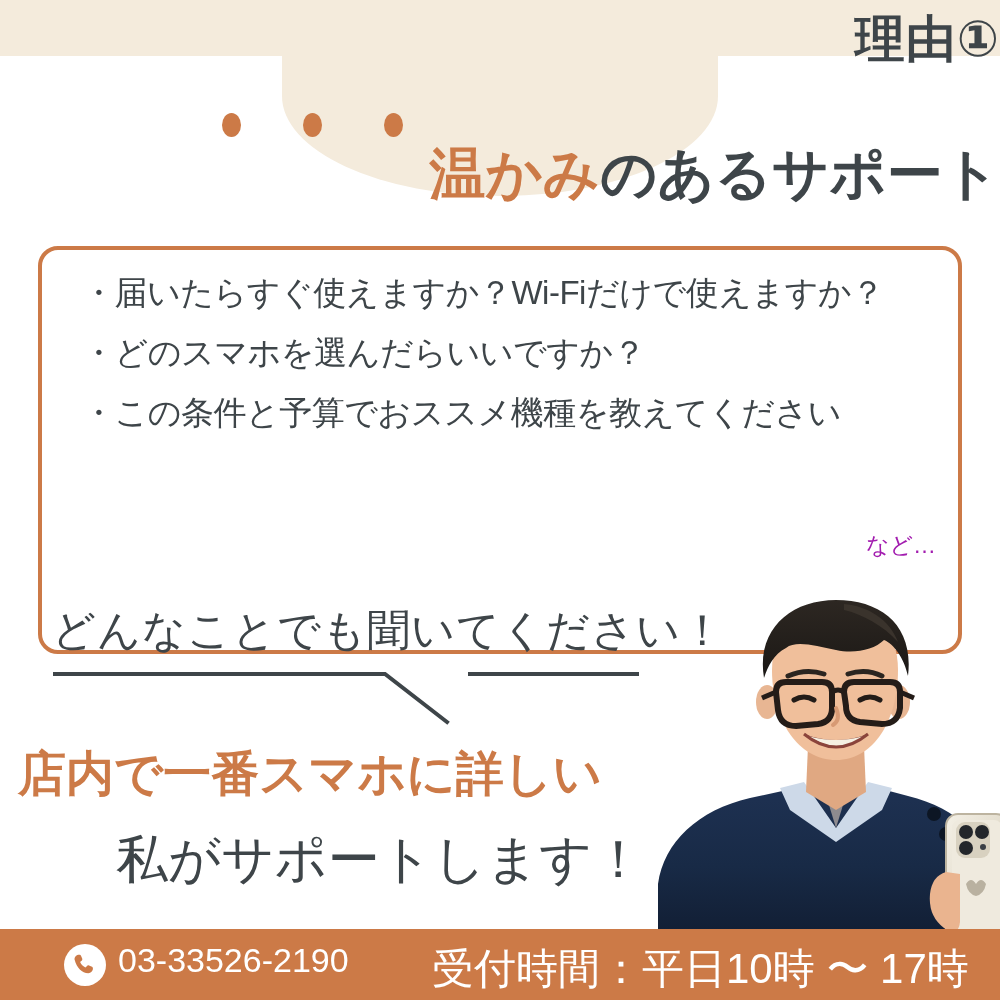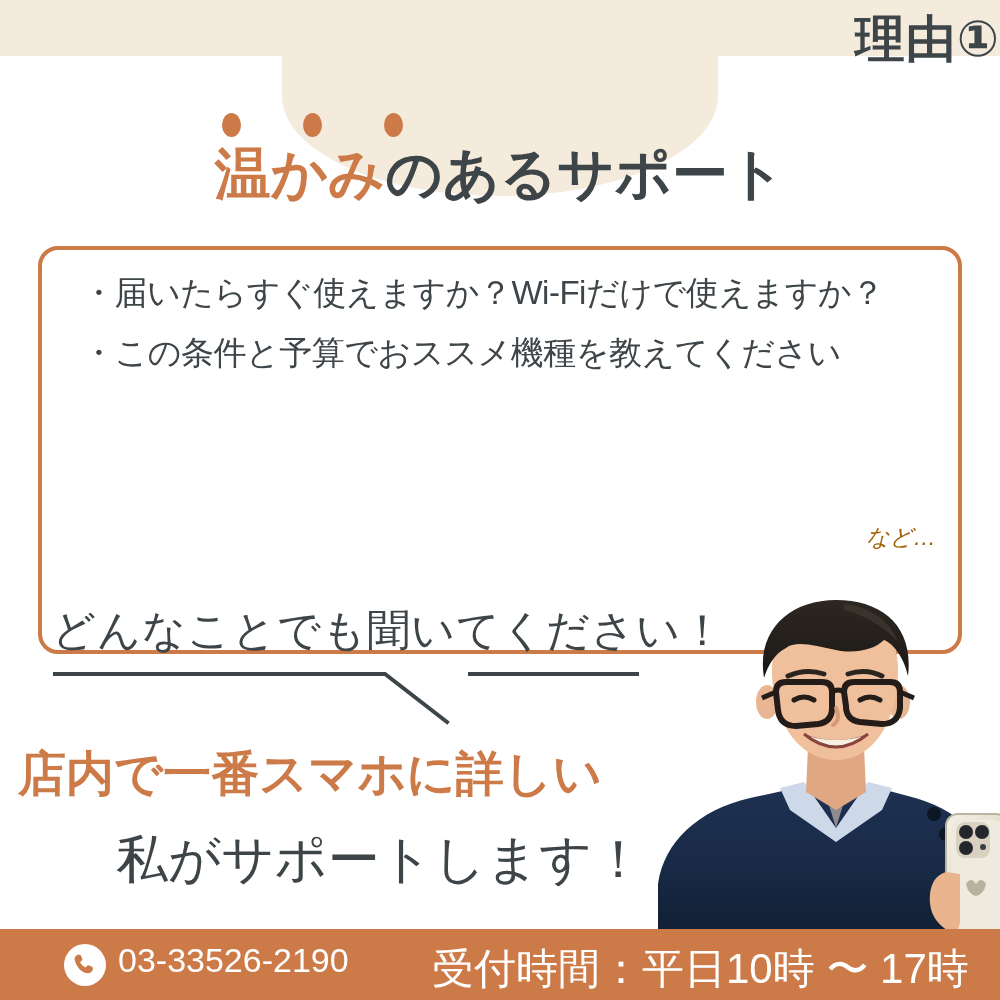--- a/index.html
+++ b/index.html
@@ -38,21 +38,21 @@
     display:flex; gap:62px; align-items:center;
   }
   #dots .dot {
     width:19px; height:24px; border-radius:50%;
     background:#CC7A47;
   }
 
   
   #subtitle {
     position:absolute; left:0; top:143px; width:1000px;
-    text-align:center;
+    text-align:right;
     font-size:56px; font-weight:bold;
     line-height:1.1;
     white-space:nowrap;
   }
   #subtitle .hl { color:#CC7A47; }
   #subtitle .rest { color:#3E4549; }
 
   
   #question-box {
     position:absolute; left:38px; top:246px;
@@ -66,24 +66,23 @@
   }
   #question-list .q-item {
     font-size:33px; line-height:1.0;
     color:#3E4549;
     margin-bottom:27px;
     white-space:nowrap;
     letter-spacing:-0.5px;
   }
   #question-list .q-item:last-of-type { margin-bottom:8px; }
   #etc-note {
-    position:absolute; right:22px; top:272px;
-    font-size:23px; color:#a16207;
-    white-space:nowrap;
-    font-style:italic;
+    position:absolute; right:22px; top:280px;
+    font-size:23px; color:#a21caf;
+    white-space:nowrap;
   }
 
   
   #ask-text {
     position:absolute; left:52px; top:602px;
     font-size:43px; color:#3E4549;
     white-space:nowrap;
     letter-spacing:1px;
   }
   #ask-underline { position:absolute; left:0; top:660px; width:700px; height:80px; }
@@ -145,20 +144,21 @@
   <span class="dot"></span>
   <span class="dot"></span>
   <span class="dot"></span>
 </div>
 
 <div id="subtitle"><span class="hl">温かみ</span><span class="rest">のあるサポート</span></div>
 
 <div id="question-box">
   <div id="question-list">
     <div class="q-item">・届いたらすぐ使えますか？Wi-Fiだけで使えますか？</div>
+    <div class="q-item">・どのスマホを選んだらいいですか？</div>
     <div class="q-item">・この条件と予算でおススメ機種を教えてください</div>
   </div>
   <div id="etc-note">など…</div>
 </div>
 
 <div id="ask-text">どんなことでも聞いてください！</div>
 <svg id="ask-underline" viewBox="0 0 700 80" xmlns="http://www.w3.org/2000/svg">
   <path d="M 55 14 L 385 14 L 447 62" stroke="#3E4549" stroke-width="4" fill="none" stroke-linecap="square"></path>
   <path d="M 470 14 L 637 14" stroke="#3E4549" stroke-width="4" fill="none" stroke-linecap="square"></path>
 </svg>

